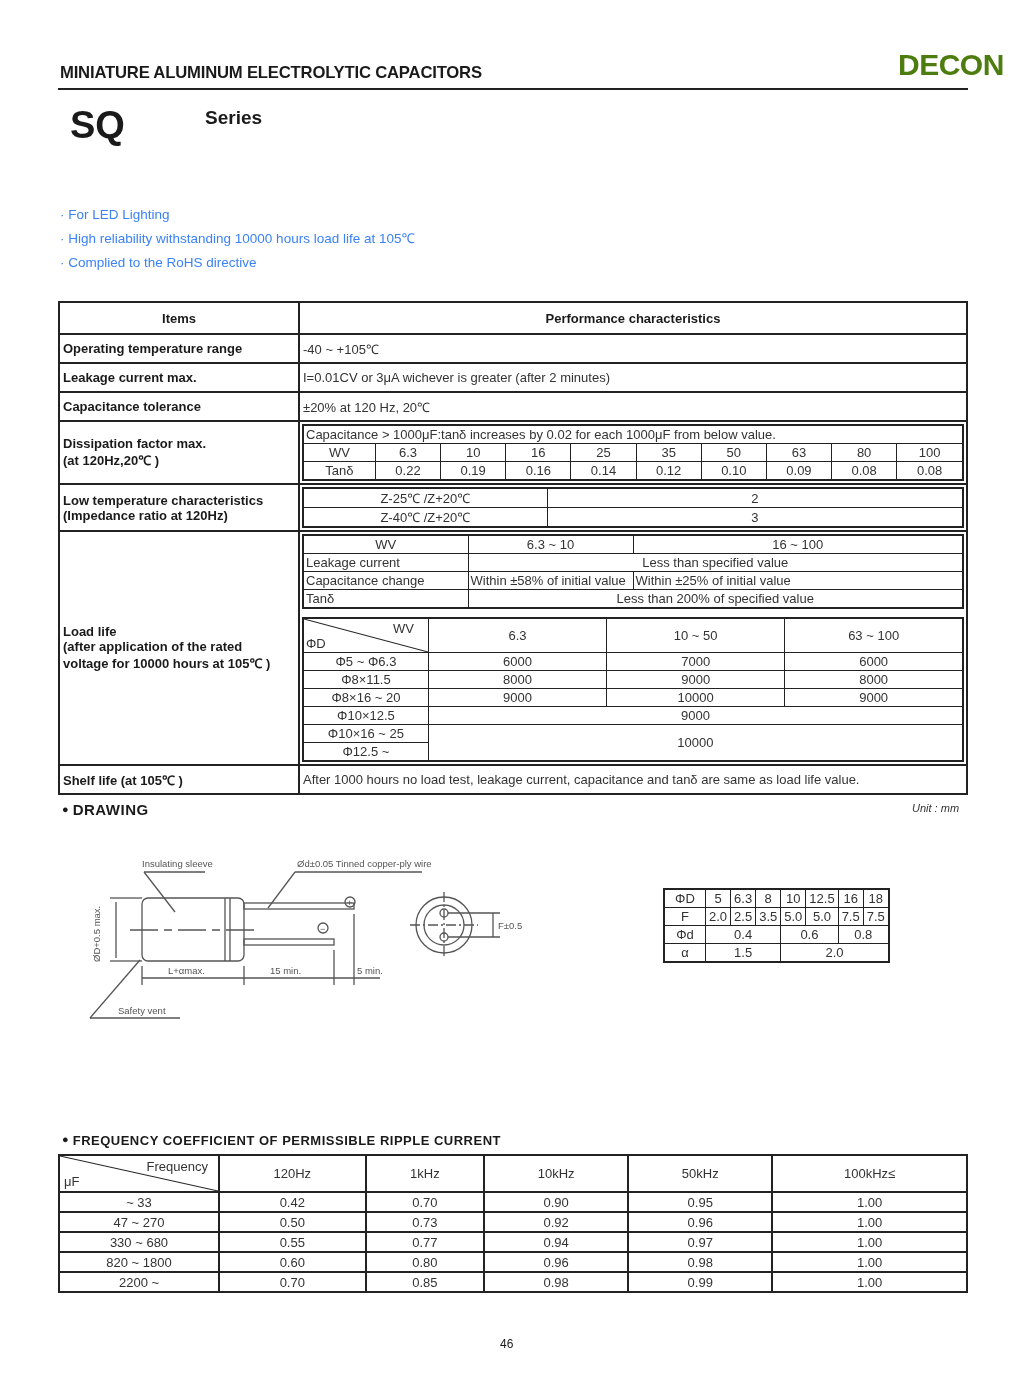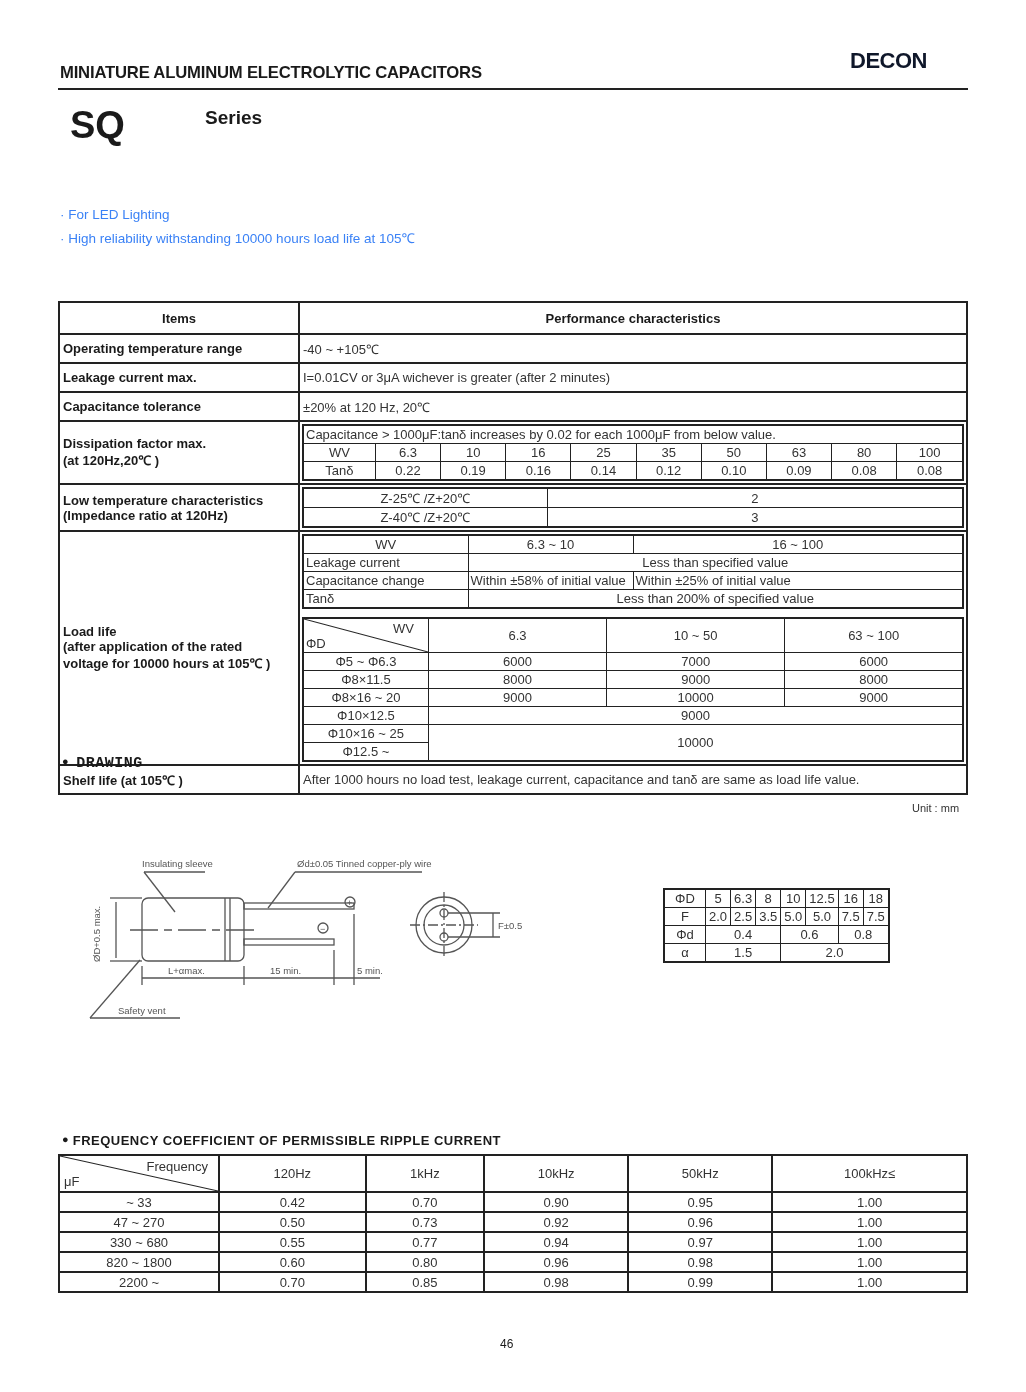--- a/index.html
+++ b/index.html
@@ -1,40 +1,40 @@
 <!DOCTYPE html>
 <html><head>
 <meta charset="utf-8">
 <style>
   html, body { margin:0; padding:0; background:#ffffff; }
   body { width:1026px; height:1392px; position:relative; font-family:"Liberation Sans", sans-serif; color:#1a1a1a; overflow:hidden; }
   .abs { position:absolute; }
   .hdr-title { left:60px; top:63px; font-size:17px; font-weight:bold; letter-spacing:-0.2px; transform:scaleX(0.98); transform-origin:left; }
-  .brand { left:850px; top:48px; font-size:22px; font-weight:bold; color:#0f172a; letter-spacing:-0.5px; }
+  .brand { left:898px; top:48px; font-size:30px; font-weight:bold; color:#4d7c0f; letter-spacing:-0.5px; }
   .hdr-rule { left:58px; top:88px; width:910px; height:2px; background:#222; }
   .series { left:70px; top:104px; font-size:38px; font-weight:bold; }
   .subtitle { left:205px; top:106px; font-size:19px; font-weight:bold; line-height:24px; }
   .features { left:60px; top:203px; font-size:13.5px; line-height:24px; color:#3b82f6; }
   .features div::before { content:"· "; }
 
   table { border-collapse:collapse; }
   .spec { position:absolute; left:58px; top:301px; width:910px; border:2px solid #222; }
   .spec td { border:2px solid #222; font-size:13px; padding:0 3px; vertical-align:middle; }
   .spec .item { width:232px; font-weight:bold; font-size:13px; }
   .spec .perf { color:#333; }
   .spec th { border:2px solid #222; font-size:13px; font-weight:bold; height:28px;margin-top:8px; }
   .spec .r28 { height:27px; }
   .inner { width:100%; border:2px solid #222; }
   .inner td { border:1px solid #222; font-size:13px; text-align:center; height:17px; padding:0 2px; color:#333; font-weight:normal; }
   .inner td.l { text-align:left; }
   .nopad { padding:2px !important; }
 
   .sect { font-size:15px; font-weight:bold; letter-spacing:0.5px; }
   .sect::before { content:"● "; font-size:11px; vertical-align:2px; }
-  .unit { left:912px; top:802px; font-size:11px; color:#333; }
+  .unit { left:912px; top:802px; font-size:11px; color:#333;font-style:italic; }
 
   .dim { position:absolute; left:663px; top:888px; border:2px solid #222; }
   .dim td { border:1px solid #222; font-size:13px; text-align:center; height:17px; color:#333; padding:0 3px; }
 
   .freq { position:absolute; left:58px; top:1154px; width:910px; border:2px solid #222; }
   .freq td { border:2px solid #222; font-size:13px; text-align:center; height:16px; color:#333; }
   .freq .hdr td { height:33px;margin-left:20px; }
   .pageno { left:500px; top:1337px; font-size:12px; }
   .diag { position:relative; background:linear-gradient(to top right, transparent calc(50% - 1px), #222 50%, transparent calc(50% + 1px)); }
 </style>
@@ -45,20 +45,21 @@
 <div class="abs brand">DECON</div>
 <div class="abs hdr-rule"></div>
 <div class="abs series">SQ</div>
 <div class="abs subtitle">
   <div>Series</div>
 </div>
 
 <div class="abs features">
   <div>For LED Lighting</div>
   <div>High reliability withstanding 10000 hours load life at 105℃</div>
+  <div>Complied to the RoHS directive</div>
 </div>
 
 <table class="spec">
   <tbody>
       <tr>
     <th>Items</th>
     <th>Performance characteristics</th>
   </tr>
   <tr class="r28">
     <td class="item r28">Operating temperature range</td>
@@ -205,21 +206,21 @@
           </table>
     </td>
   </tr>
   <tr>
     <td class="item r28">Shelf life (at 105℃ )</td>
     <td class="perf">After 1000 hours no load test, leakage current, capacitance and tanδ are same as load life value.</td>
   </tr>
 </tbody>
   </table>
 
-<div class="abs sect" style="left:62px;top:755px;font-family:Liberation Mono, monospace;">DRAWING</div>
+<div class="abs sect" style="left:62px;top:801px;">DRAWING</div>
 <div class="abs unit">Unit : mm</div>
 
 <svg class="abs" style="left:80px;top:850px;" width="480" height="180">
   <g stroke="#555" fill="none" stroke-width="1.3">
 
     <rect x="62" y="48" width="102" height="63" rx="6"></rect>
     <line x1="145" y1="48" x2="145" y2="111"></line>
     <line x1="150" y1="48" x2="150" y2="111"></line>
 
     <rect x="164" y="53" width="110" height="6"></rect>

